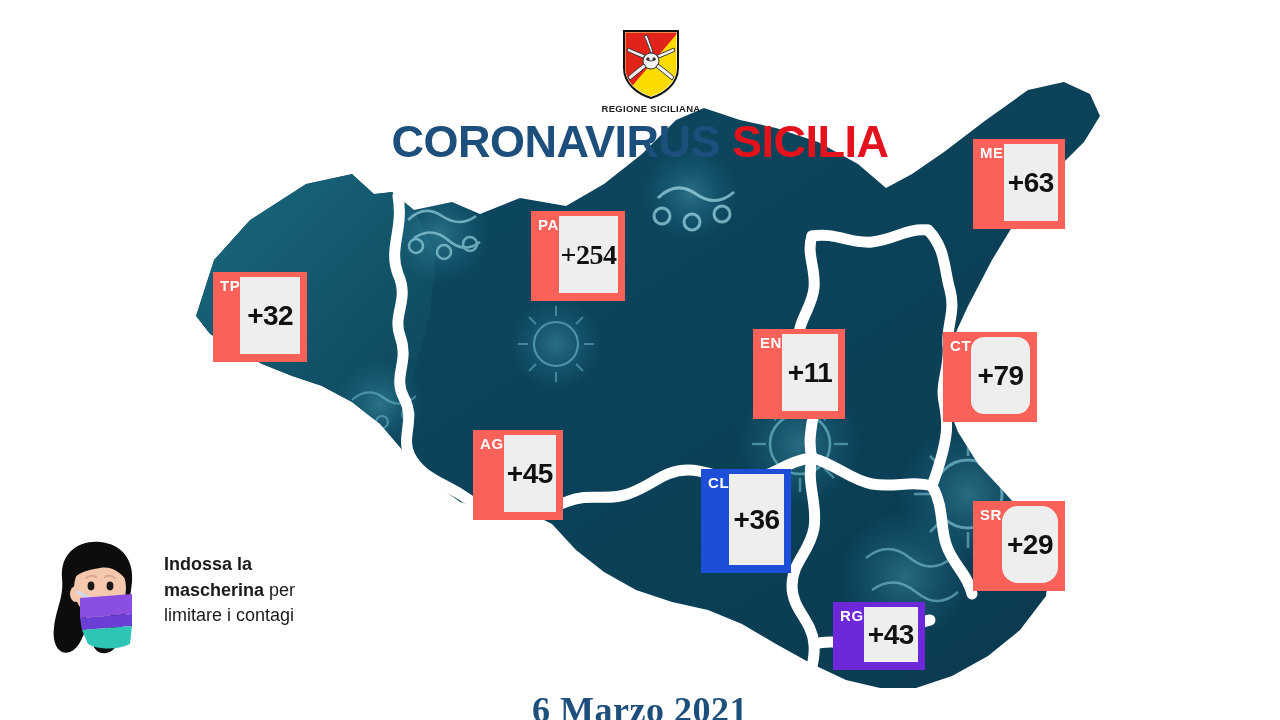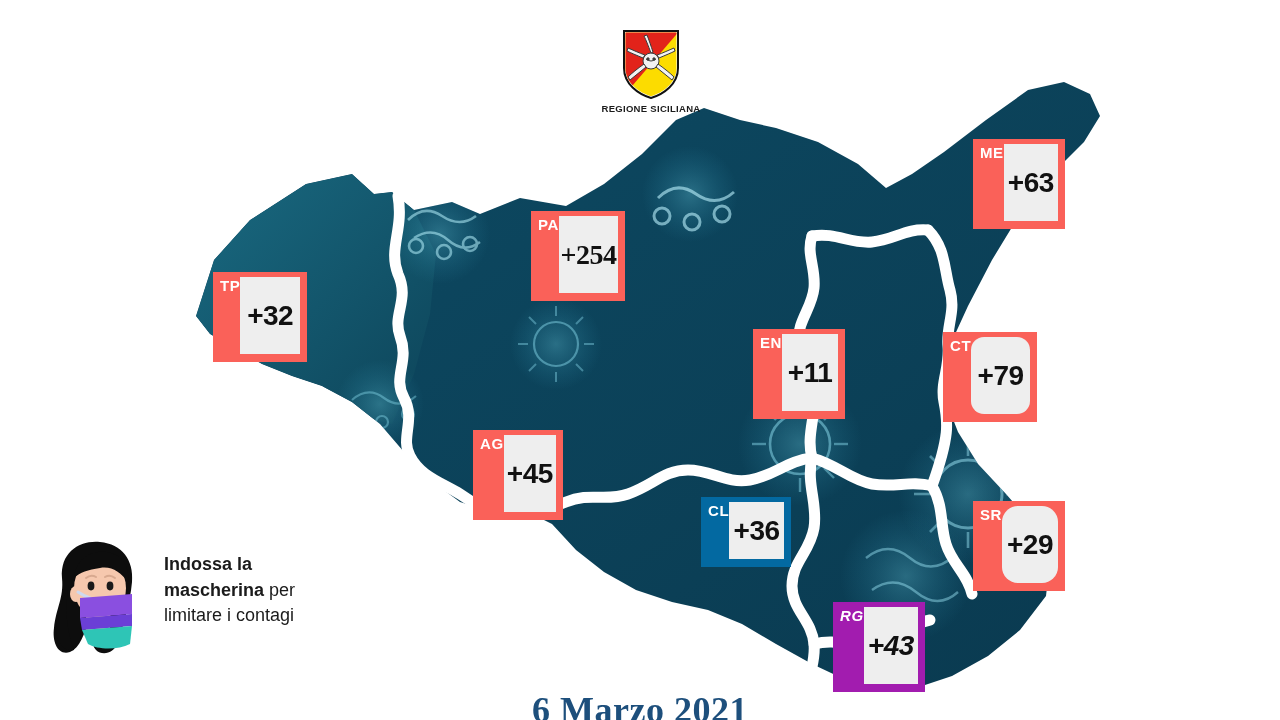--- a/index.html
+++ b/index.html
@@ -242,20 +242,23 @@
       </g>
       <g fill="none" stroke="#3a3a3a" stroke-width="1">
         <path d="M26,31 q5,4 10,0"></path>
         <circle cx="28" cy="31" r="1.2" fill="#3a3a3a"></circle>
         <circle cx="34" cy="31" r="1.2" fill="#3a3a3a"></circle>
       </g>
     </svg>
     <div id="logo-caption">REGIONE SICILIANA</div>
   </div>
 
+  <div id="title">
+    <span class="t-blue">CORONAVIRUS</span><span class="t-blue">&nbsp;</span><span class="t-red">SICILIA</span>
+  </div>
 
   <div id="badges">
       <div class="badge" style="left: 213px; top: 248px; width: 94px; height: 90px; background: rgb(250, 97, 89);">
         <div class="b-label">TP</div>
         <div class="b-value" style="background: rgb(238, 238, 238);">+32</div>
       </div>
       <div class="badge" style="left: 531px; top: 187px; width: 94px; height: 90px; background: rgb(250, 97, 89);">
         <div class="b-label">PA</div>
         <div class="b-value" style="background: rgb(238, 238, 238); font-family: Liberation Serif, serif;">+254</div>
       </div>
@@ -268,29 +271,29 @@
         <div class="b-value" style="background: rgb(238, 238, 238);">+45</div>
       </div>
       <div class="badge" style="left: 753px; top: 305px; width: 92px; height: 90px; background: rgb(250, 97, 89);">
         <div class="b-label">EN</div>
         <div class="b-value" style="background: rgb(238, 238, 238);">+11</div>
       </div>
       <div class="badge" style="left: 943px; top: 308px; width: 94px; height: 90px; background: rgb(250, 97, 89);">
         <div class="b-label">CT</div>
         <div class="b-value" style="background: rgb(238, 238, 238); border-radius: 13px;">+79</div>
       </div>
-      <div class="badge" style="left: 701px; top: 473px; width: 90px; height: 70px; background: #0369a1;">
+      <div class="badge" style="left: 701px; top: 445px; width: 90px; height: 104px; background: #1d4ed8;">
         <div class="b-label">CL</div>
         <div class="b-value" style="background: rgb(238, 238, 238);">+36</div>
       </div>
       <div class="badge" style="left: 973px; top: 477px; width: 92px; height: 90px; background: rgb(250, 97, 89);">
         <div class="b-label">SR</div>
         <div class="b-value" style="background: rgb(238, 238, 238); border-radius: 16px;">+29</div>
       </div>
-      <div class="badge" style="left: 833px; top: 578px; width: 92px; height: 90px; background: #a21caf; font-style: italic;">
+      <div class="badge" style="left: 833px; top: 578px; width: 92px; height: 68px; background: #6d28d9;">
         <div class="b-label">RG</div>
         <div class="b-value" style="background: rgb(238, 238, 238);">+43</div>
       </div>
     </div>
 
   <div id="mask-block">
     <svg id="mask-svg" viewBox="0 0 110 120" xmlns="http://www.w3.org/2000/svg">
 
       <path d="M22,40 C20,14 40,2 60,4 C82,6 94,22 92,44 C90,66 84,84 78,104
                C74,116 62,118 56,112 C50,106 54,92 50,80 C44,96 40,110 30,114

